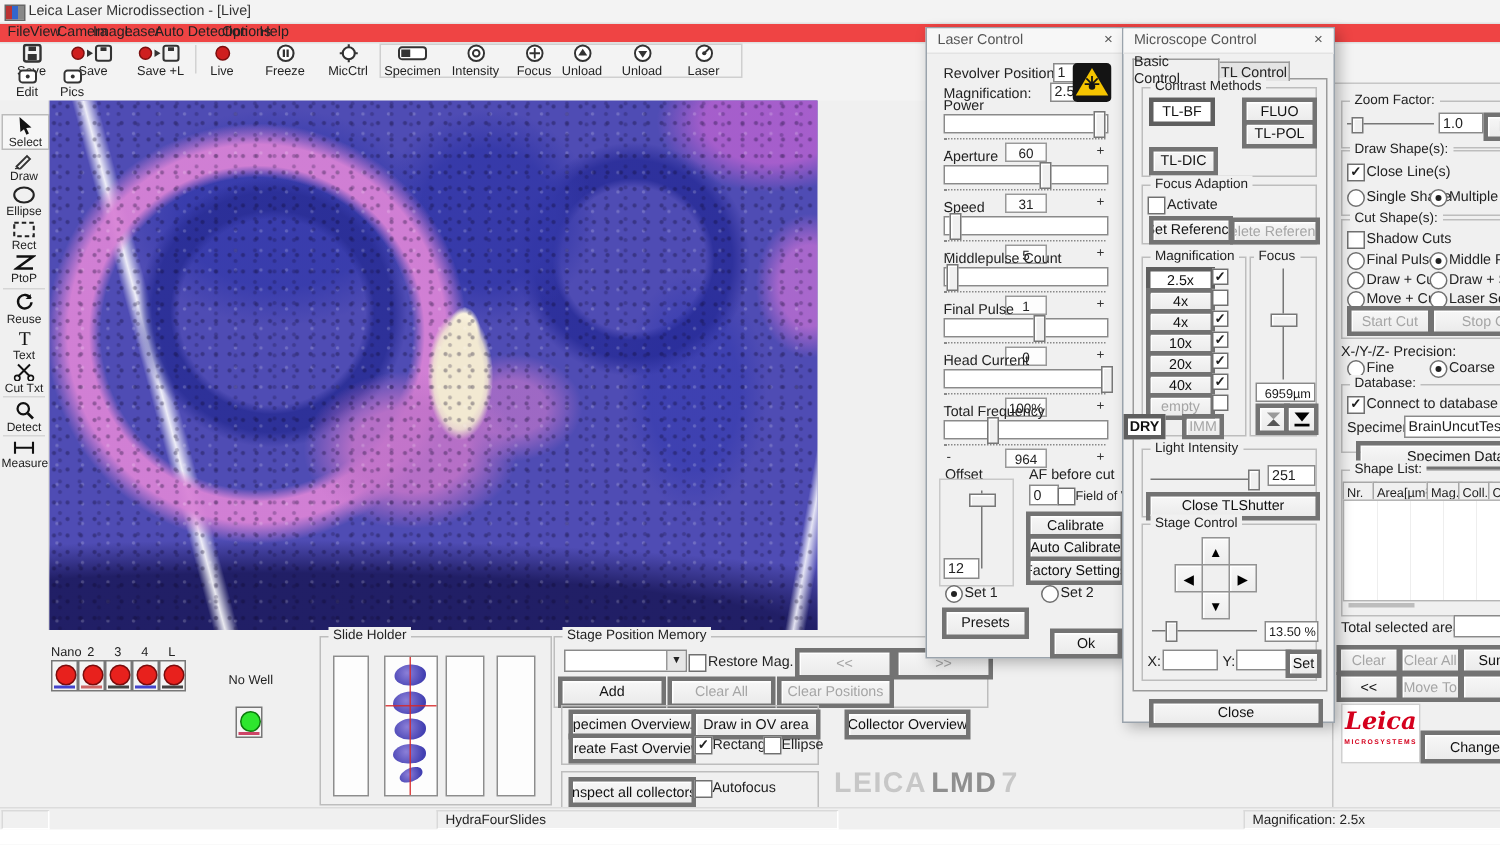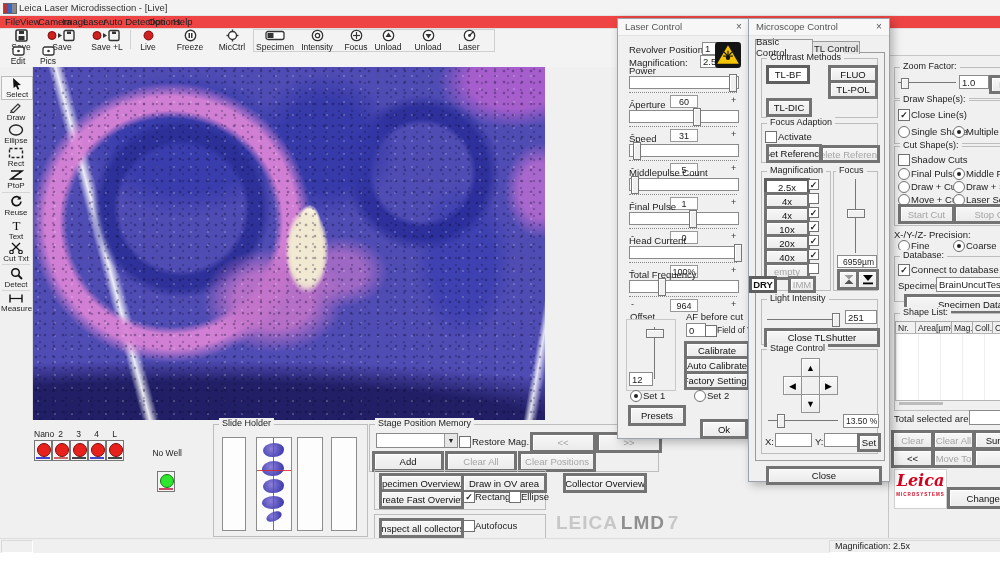--- a/index.html
+++ b/index.html
@@ -629,16 +629,17 @@
     <div class="field" style="left:26px;top:414px;width:31px;height:12px"></div>
     <span class="lbl" style="left:66px;top:417px">Y:</span>
     <div class="field" style="left:75px;top:414px;width:31px;height:12px"></div>
     <div class="btn" style="left:108px;top:414px;width:18px;height:13px">Set</div>
 
     <div class="btn" style="left:17px;top:447px;width:110px;height:13px">Close</div>
   </div>
 
   <div class="statusbar">
     <div class="sp" style="left:1px;width:25px"></div>
+    <div class="sp" style="left:291px;width:261px">HydraFourSlides</div>
     <div class="sp" style="left:829px;width:169px">Magnification: 2.5x</div>
   </div>
   <div class="abs" style="left:0;top:553px;width:1000px;height:10px;background:#fff"></div>
 </div>
 
 </body></html>

